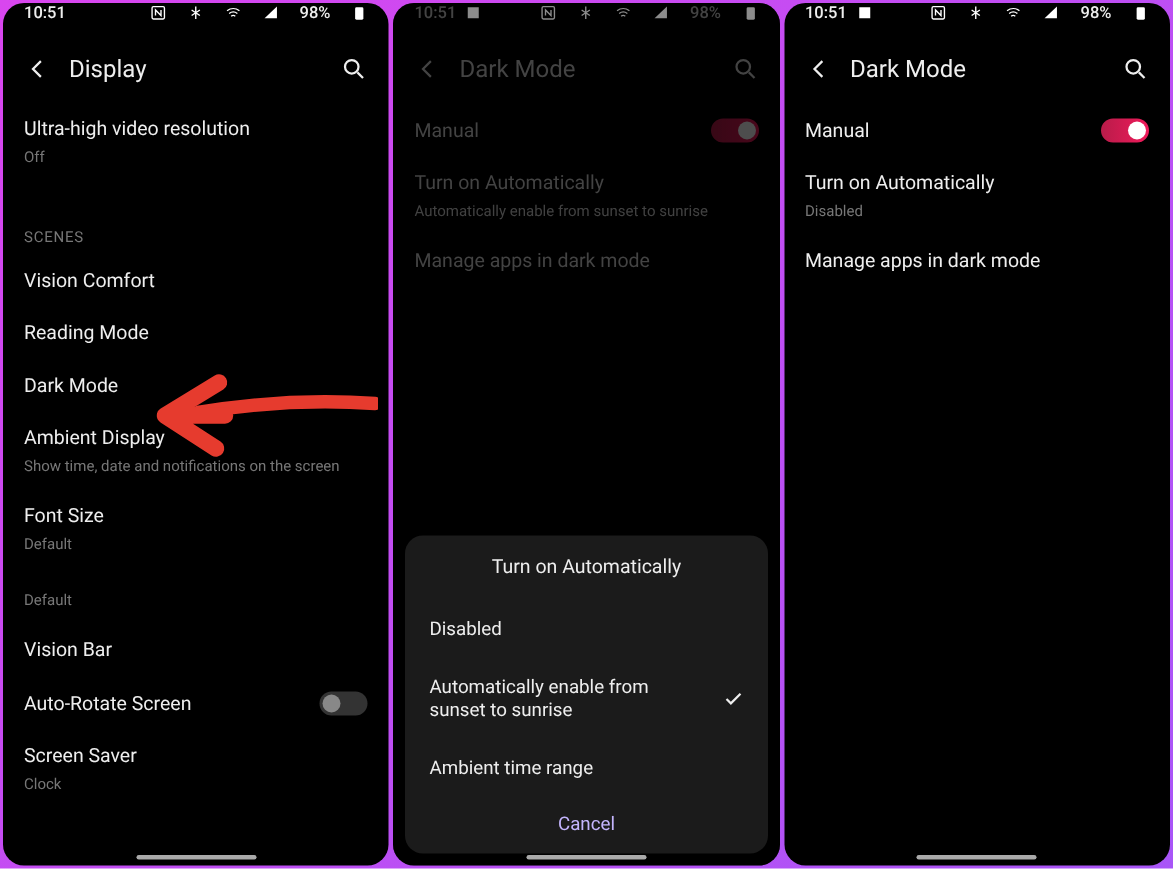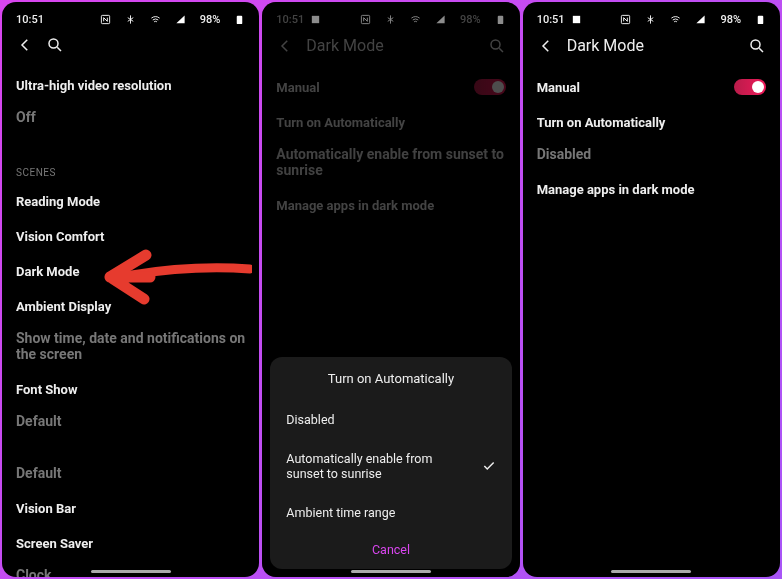--- a/index.html
+++ b/index.html
@@ -24,41 +24,41 @@
     display: flex;
     flex-direction: column;
   }
   .dim { color: #7a7a7a !important; }
   .phone.dim .header .title,
   .phone.dim .search-icon svg,
   .phone.dim .back-icon svg { color: #7a7a7a; }
   .statusbar {
     height: 24px;
     display: flex;
-    align-items: flex-end;
+    align-items: flex-start;
     justify-content: space-between;
     padding: 0 14px;
     font-size: 11px;
     font-weight: 500;
   }
   .status-right { display: flex; align-items: center; gap: 14px; }
   .status-right svg { width: 11px; height: 11px; fill: #fff; }
   .header {
     display: flex;
     align-items: center;
     padding: 10px 14px 14px;
     gap: 12px;
   }
   .back-icon, .search-icon { display:flex; align-items:center; }
   .back-icon svg, .search-icon svg { width: 18px; height: 18px; stroke: currentColor; fill:none; stroke-width:2; }
   .header .title { flex:1; font-size: 16px; font-weight: 400; }
   .content { flex:1; overflow:hidden; padding: 0 14px; }
-  .row { padding: 10px 0; font-weight: bold; }
+  .row { padding: 10px 0; }
   .row .label { font-size: 13px; color: #eee; }
-  .row .sub { font-size: 14px; color: #777; margin-top: 16px; }
+  .row .sub { font-size: 10px; color: #777; margin-top: 6px; }
   .section-label { font-size: 10px; color: #777; letter-spacing: 0.5px; margin: 32px 0 6px; }
   .row-toggle { display:flex; align-items:center; justify-content:space-between;gap:28px; }
   .toggle {
     width: 32px; height: 16px; border-radius: 10px; background:#333; position:relative;
   }
   .toggle .knob {
     width: 12px; height:12px; border-radius:50%; background:#888; position:absolute; top:2px; left:2px;
   }
   .toggle.on { background: linear-gradient(90deg, #b91c4a, #ef1a5a); }
   .toggle.on .knob { left: 18px; background:#fff; }
@@ -71,21 +71,21 @@
   .scrim { position:absolute; inset:0; background:rgba(0,0,0,.45); }
   .sheet {
     position:absolute; left:8px; right:8px; bottom:8px;
     background:#1b1b1b; border-radius:12px; padding: 14px 16px 10px;
     color:#eee;
   }
   .sheet-title { text-align:center; font-size:13px; margin-bottom:14px; }
   .sheet-row { padding:12px 0; font-size:12.5px; display:flex; justify-content:space-between; align-items:center; gap:10px;}
   .sheet-row .text { flex:1; }
   .check { width:14px; height:14px; }
-  .sheet-cancel { text-align:center; color:#d946ef; font-size:12.5px; padding:10px 0 2px; }
+  .sheet-cancel { text-align:center; color:#c4b5fd; font-size:12.5px; padding:10px 0 2px; }
   
   .arrow-anno {
     position:absolute;
     pointer-events:none;
   }
 </style>
 </head>
 <body>
 
 <div class="phone">
@@ -110,65 +110,66 @@
           <rect x="6" y="4" width="12" height="18" rx="2"></rect>
         </svg>
     </span>
   </div>
   <div class="header">
     <span class="back-icon">
         <svg viewBox="0 0 24 24">
           <path d="M15 5l-7 7 7 7"></path>
         </svg>
       </span>
+    <span class="title">Display</span>
     <span class="search-icon">
         <svg viewBox="0 0 24 24">
           <circle cx="10" cy="10" r="6"></circle>
           <path d="M20 20l-5-5"></path>
         </svg>
       </span>
   </div>
   <div class="content">
     <div class="row">
       <div class="label">Ultra-high video resolution</div>
       <div class="sub">Off</div>
     </div>
     <div class="section-label">SCENES</div>
     <div class="row">
+        <div class="label">Vision Comfort</div>
+      </div>
+    <div class="row">
         <div class="label">Reading Mode</div>
-      </div>
-    <div class="row">
-        <div class="label">Vision Comfort</div>
       </div>
     <div class="row">
         <div class="label">Dark Mode</div>
       </div>
     <div class="row">
       <div class="label">Ambient Display</div>
       <div class="sub">Show time, date and notifications on the screen</div>
     </div>
     <div class="row">
-      <div class="label">Font Show</div>
+      <div class="label">Font Size</div>
       <div class="sub">Default</div>
     </div>
     <div class="row">
       <div class="sub">Default</div>
     </div>
     <div class="row">
         <div class="label">Vision Bar</div>
       </div>
-    <div class="row">
-      <div class="label">Screen Saver</div>
-      <div class="sub">Clock</div>
-    </div>
     <div class="row row-toggle">
       <div class="label">Auto-Rotate Screen</div>
       <div class="toggle">
           <div class="knob"></div>
         </div>
+    </div>
+    <div class="row">
+      <div class="label">Screen Saver</div>
+      <div class="sub">Clock</div>
     </div>
   </div>
   <div class="home-indicator"></div>
 
   <svg class="arrow-anno" style="left:100px; top:245px; width:150px; height:60px;" viewBox="0 0 150 60">
     <path d="M148 22 Q90 18 30 28" stroke="#e63b2e" stroke-width="9" fill="none" stroke-linecap="round"></path>
     <path d="M8 30 L44 8 M8 30 L42 52 M8 30 L48 30" stroke="#e63b2e" stroke-width="11" fill="none" stroke-linecap="round"></path>
   </svg>
 </div>
 

